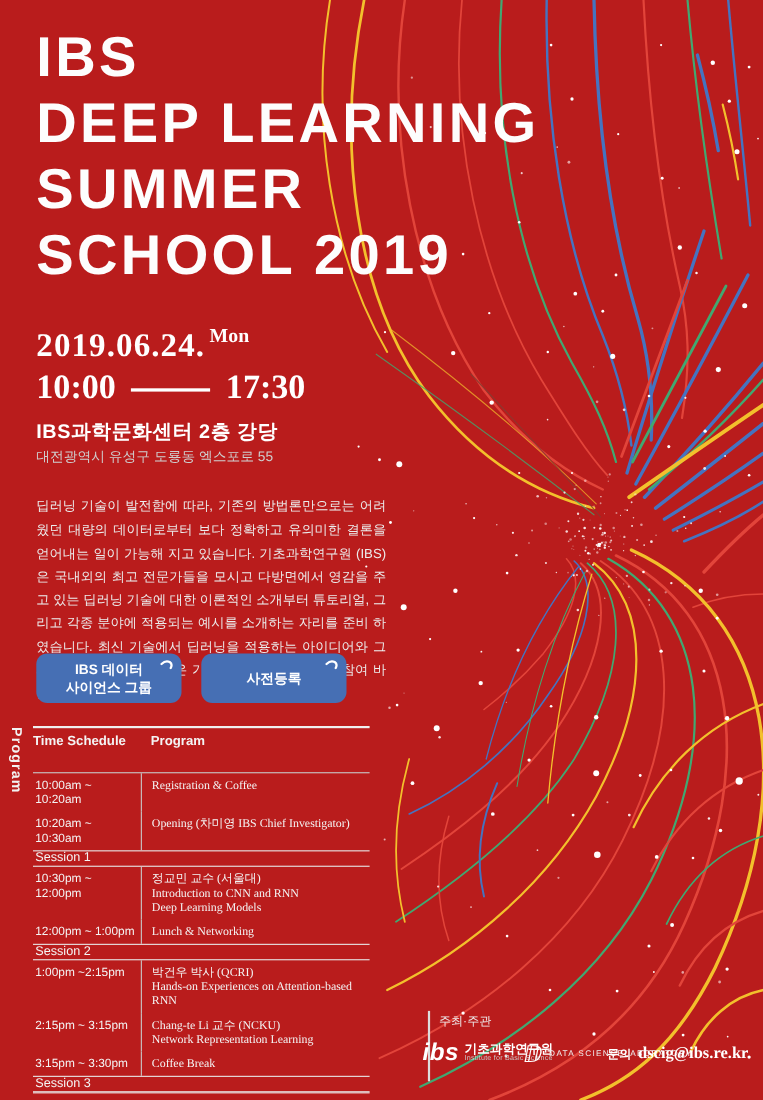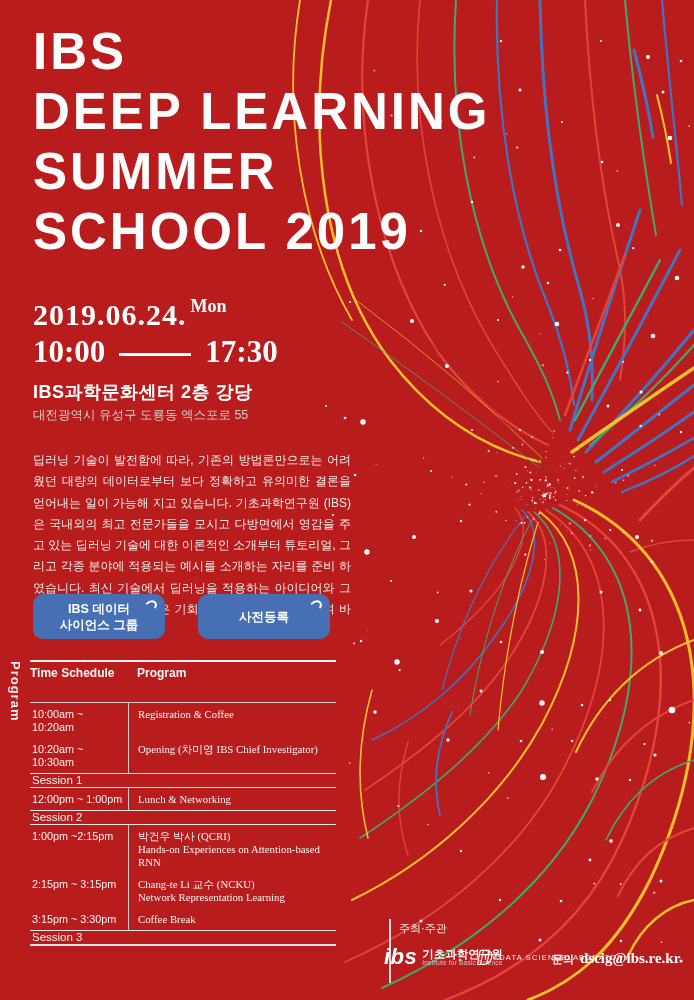--- a/index.html
+++ b/index.html
@@ -22,21 +22,21 @@
 
   
   .venue{left:33px;top:380px;font-size:18px;font-weight:700;letter-spacing:0.5px;}
   .address{left:33px;top:407px;font-size:12.5px;color:#cfcfcf;}
 
   
   .desc{left:33px;top:450px;width:318px;font-size:12px;line-height:21.3px;
         color:#ececec;text-align:justify;}
 
   
-  .btnrow{left:33px;top:594px;display:flex;gap:33px;}
+  .btnrow{left:33px;top:594px;display:flex;gap:18px;}
   .btn{position:relative;width:132px;height:45px;background:#466fb4;border-radius:10px;
        display:flex;flex-direction:column;align-items:center;justify-content:center;
        font-size:12.5px;font-weight:700;line-height:16px;color:#fff;cursor:pointer;}
   .btn .hook{position:absolute;top:5px;right:7px;width:13px;height:13px;}
 
   
   .proglabel{left:8px;top:661px;writing-mode:vertical-rl;text-orientation:mixed;
              font-size:13px;font-weight:700;letter-spacing:1px;color:#f2f2f2;}
 
   
@@ -438,20 +438,28 @@
       </div>
     </div>
     <div class="srow">
       <div class="time">10:20am ~ 10:30am</div>
       <div class="prog">
         <div>Opening (차미영 IBS Chief Investigator)</div>
       </div>
     </div>
     <div class="session">Session 1</div>
     <div class="srow">
+      <div class="time">10:30pm ~ 12:00pm</div>
+      <div class="prog">
+        <div>정교민 교수 (서울대)</div>
+        <div>Introduction to CNN and RNN</div>
+        <div>Deep Learning Models</div>
+      </div>
+    </div>
+    <div class="srow">
       <div class="time">12:00pm ~ 1:00pm</div>
       <div class="prog">
         <div>Lunch &amp; Networking</div>
       </div>
     </div>
     <div class="session">Session 2</div>
     <div class="srow">
       <div class="time">1:00pm ~2:15pm</div>
       <div class="prog">
         <div>박건우 박사 (QCRI)</div>

